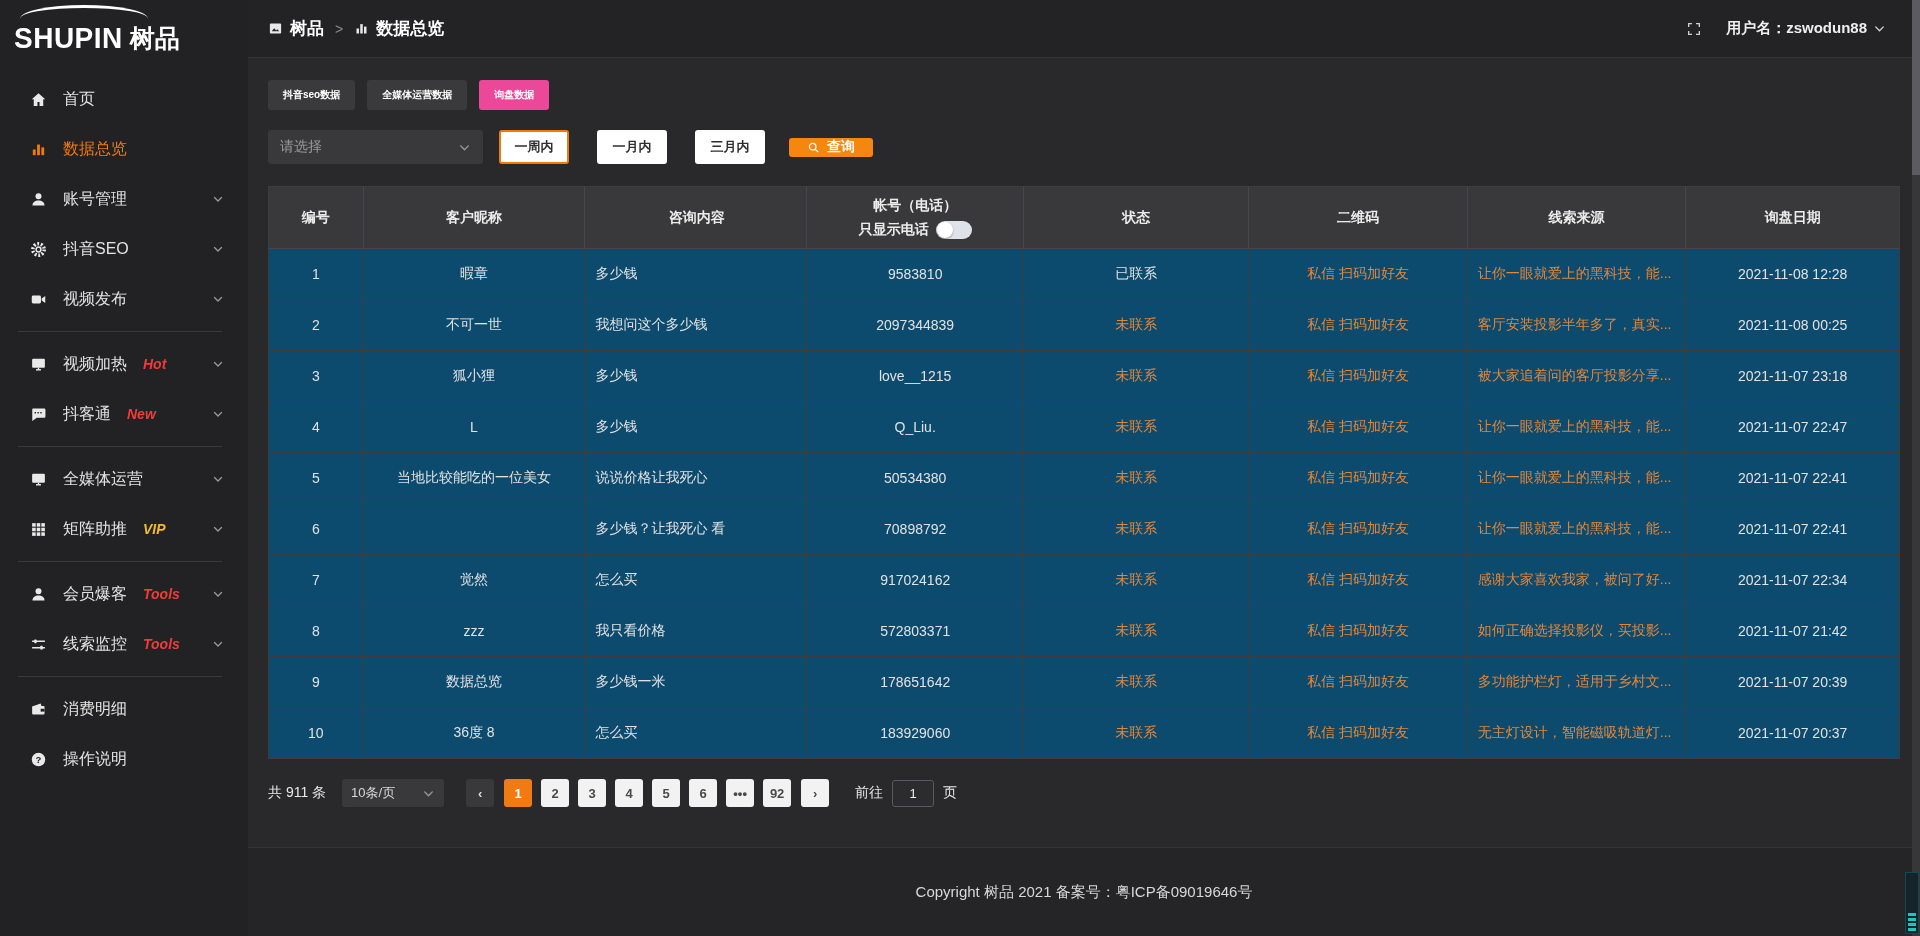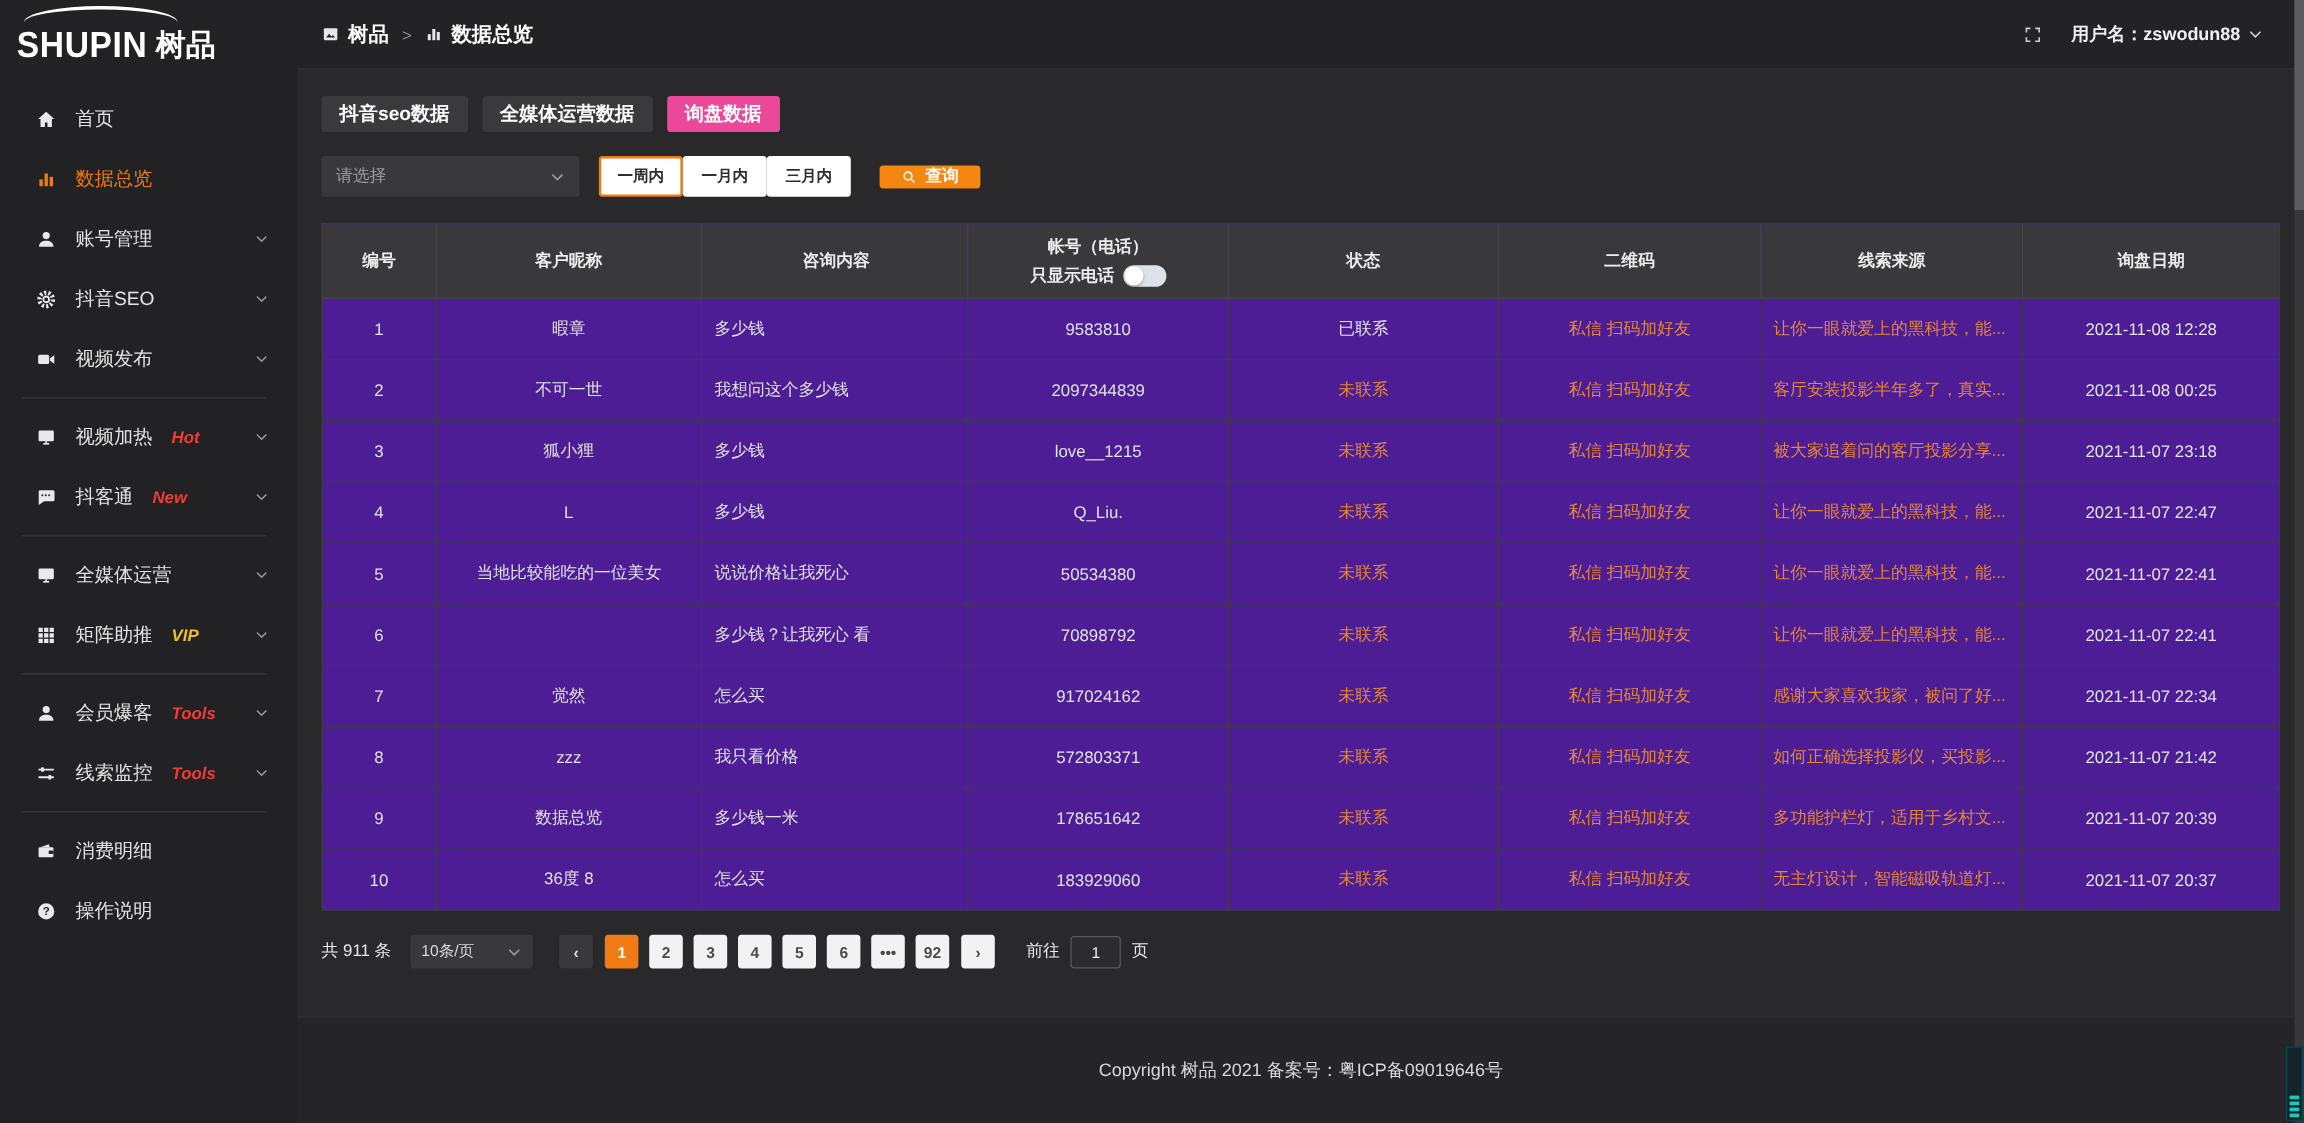--- a/index.html
+++ b/index.html
@@ -37,37 +37,37 @@
   .bc-sep{color:#8d8d8d;font-weight:400;font-size:14px;margin:0 4px;}
   .topbar-right{display:flex;align-items:center;gap:24px;}
   .fs-icon{display:flex;color:#cfcfcf;cursor:pointer;}
   .fs-icon svg{width:16px;height:16px;}
   .user{display:flex;align-items:center;gap:6px;font-size:15px;font-weight:700;color:#efefef;cursor:pointer;}
   .user svg{width:12px;height:12px;color:#cfcfcf;}
 
   
   .content{padding:22px 20px 0 20px;flex:1;}
   .tabs{display:flex;gap:12px;}
-  .tab{height:30px;padding:0 15px;background:#3a3a3c;color:#fff;font-size:16px;font-weight:700;
+  .tab{height:30px;padding:0 15px;background:#3a3a3c;color:#fff;font-size:10px;font-weight:700;
     border:none;border-radius:3px;cursor:pointer;font-family:inherit;}
   .tab.active{background:#ec4899;}
   .filters{display:flex;align-items:center;gap:12px;margin-top:20px;}
   .select{width:215px;height:34px;background:#39393b;border-radius:3px;display:flex;align-items:center;
     justify-content:space-between;padding:0 12px;color:#9a9a9a;font-size:14px;cursor:pointer;margin-right:4px;}
   .select svg{width:12px;height:12px;color:#9a9a9a;}
   .range-btn{width:70px;height:34px;background:#fff;color:#2f2f2f;font-size:13px;font-weight:700;
     border:none;border-radius:3px;cursor:pointer;font-family:inherit;}
   .range-btn.active{border:2px solid #ee7a10;}
   .btn-search{height:19px;padding:0 18px;margin-left:12px;background:#f5860f;color:#fff;font-weight:700;
     font-size:14px;border:none;border-radius:3px;display:flex;align-items:center;gap:7px;cursor:pointer;font-family:inherit;}
   .btn-search svg{width:14px;height:14px;}
 
   
   .table-wrap{margin-top:22px;}
-  table{width:100%;border-collapse:collapse;table-layout:fixed;background:#4c1d95;border:1px solid #3d3d40;}
+  table{width:100%;border-collapse:collapse;table-layout:fixed;background:#0c4a6e;border:1px solid #3d3d40;}
   thead th{height:62px;background:#39393b;font-size:14px;font-weight:700;color:#ececec;
     border-right:1px solid #46464a;border-bottom:1px solid #46464a;text-align:center;vertical-align:middle;padding:0 8px;}
   thead th:last-child{border-right:none;}
   thead th.left{text-align:center;padding-left:10px;}
   tbody td{height:51px;font-size:14px;color:#e2e2e2;text-align:center;border-right:1px solid #3d3d40;
     border-bottom:1px solid #3d3d40;padding:0 8px;white-space:nowrap;overflow:hidden;text-overflow:ellipsis;}
   tbody td:last-child{border-right:none;}
   tbody tr:last-child td{border-bottom:none;}
   tbody td.left{text-align:left;padding-left:10px;}
   .status-un{color:#e2863a;}
@@ -362,21 +362,21 @@
 
       <div class="filters">
         <div class="select">
           <span>请选择</span>
           <span>
               <svg viewBox="0 0 24 24" fill="none" stroke="currentColor" stroke-width="2.6" stroke-linecap="round" style="width: 13px; height: 13px;">
                 <path d="m5 9 7 7 7-7"></path>
               </svg>
             </span>
         </div>
-        <span id="ranges" style="display:flex;gap:0;">
+        <span id="ranges" style="display:flex;gap:28px;">
             <button class="range-btn active">一周内</button>
             <button class="range-btn">一月内</button>
             <button class="range-btn">三月内</button>
           </span>
         <button class="btn-search">
           <span>
               <svg viewBox="0 0 24 24" fill="none" stroke="currentColor" stroke-width="2.4" style="width: 13px; height: 13px;">
                 <circle cx="10.5" cy="10.5" r="6"></circle>
                 <path d="m15 15 5.5 5.5"></path>
               </svg>

